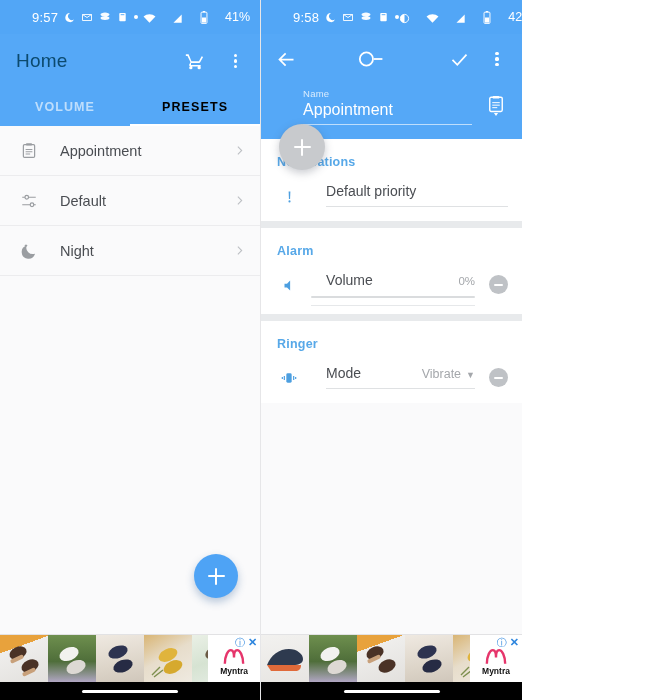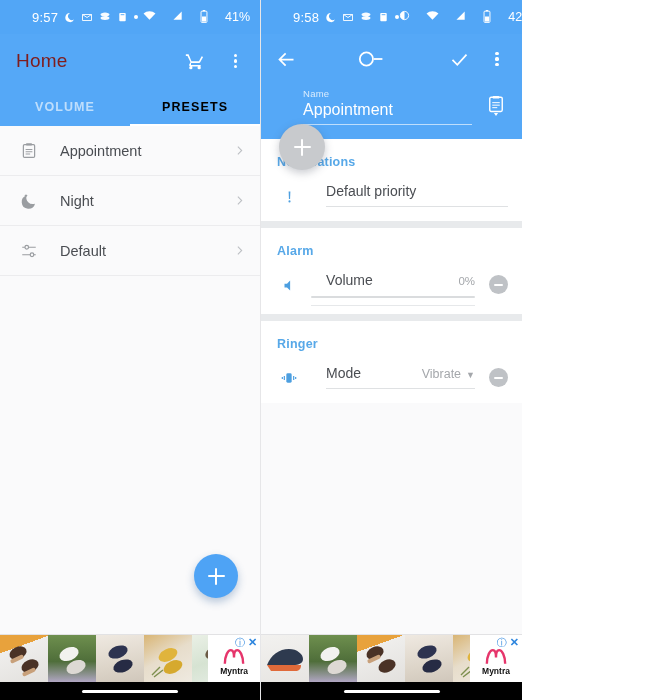--- a/index.html
+++ b/index.html
@@ -24,38 +24,38 @@
     background: #52a6f6;
     display: flex; align-items: center;
     padding: 0 10px;
     color: #ffffff;
     font-size: 12.5px;
     position: relative;
     z-index: 30;
   }
   .sb-left { display: flex; align-items: center; gap: 6px; margin-left: 22px; }
   .sb-time { font-size: 13px; font-weight: 500; letter-spacing: .2px; }
-  .sb-right { margin-left: auto; display: flex; align-items: flex-start; gap: 16px; }
+  .sb-right { margin-left: auto; display: flex; align-items: flex-end; gap: 16px; }
   .sb-batt { font-size: 12.5px; font-weight: 500; margin-left: 1px; }
   .sb-ico { display: inline-flex; align-items: center; justify-content: center; }
   .dot-ico { width: 4px; height: 4px; border-radius: 50%; background: #fff; display:inline-block; }
 
   
   .appbar {
     background: #55a8f7;
     position: relative;
     z-index: 20;
   }
   .appbar-main {
     height: 54px;
     display: flex; align-items: center;
     padding: 0 12px 0 16px;
   }
   .appbar-title {
-    color: #7f1d1d; font-size: 19px; font-weight: 500; letter-spacing: .2px;
+    color: #0c4a6e; font-size: 19px; font-weight: 500; letter-spacing: .2px;
   }
   .appbar-actions { margin-left: auto; display: flex; align-items: center; gap: 14px; }
   .icon-btn {
     width: 26px; height: 26px;
     display: flex; align-items: center; justify-content: center;
     cursor: pointer;
   }
   .kebab { display: flex; flex-direction: column; gap: 2.5px; align-items: center; }
   .kebab i { width: 3.2px; height: 3.2px; background: #fff; border-radius: 50%; display:block; }
 
@@ -339,41 +339,41 @@
         <span class="chev">
           <svg width="13" height="13" viewBox="0 0 24 24">
               <path fill="none" stroke="#bdc0c4" stroke-width="2" d="M9 5l7 7-7 7"></path>
             </svg>
         </span>
       </div>
 
       <div class="preset-row">
         <span class="preset-ico">
           <svg width="18" height="18" viewBox="0 0 24 24">
-              <path fill="#9a9da1" d="M20 15.5A8.5 8.5 0 0 1 9 4.6 9 9 0 1 0 20 15.5z"></path>
-              <path fill="#9a9da1" d="M8 2.5l.7 1.6 1.6.7-1.6.7L8 7.1l-.7-1.6-1.6-.7 1.6-.7z"></path>
-            </svg>
-        </span>
-        <span class="preset-label">Night</span>
+              <path stroke="#9a9da1" stroke-width="1.6" d="M3 7h18M3 17h18"></path>
+              <circle cx="9" cy="7" r="2.4" fill="#fafafb" stroke="#9a9da1" stroke-width="1.6"></circle>
+              <circle cx="16" cy="17" r="2.4" fill="#fafafb" stroke="#9a9da1" stroke-width="1.6"></circle>
+            </svg>
+        </span>
+        <span class="preset-label">Default</span>
         <span class="chev">
           <svg width="13" height="13" viewBox="0 0 24 24">
               <path fill="none" stroke="#bdc0c4" stroke-width="2" d="M9 5l7 7-7 7"></path>
             </svg>
         </span>
       </div>
 
       <div class="preset-row">
         <span class="preset-ico">
           <svg width="18" height="18" viewBox="0 0 24 24">
-              <path stroke="#9a9da1" stroke-width="1.6" d="M3 7h18M3 17h18"></path>
-              <circle cx="9" cy="7" r="2.4" fill="#fafafb" stroke="#9a9da1" stroke-width="1.6"></circle>
-              <circle cx="16" cy="17" r="2.4" fill="#fafafb" stroke="#9a9da1" stroke-width="1.6"></circle>
-            </svg>
-        </span>
-        <span class="preset-label">Default</span>
+              <path fill="#9a9da1" d="M20 15.5A8.5 8.5 0 0 1 9 4.6 9 9 0 1 0 20 15.5z"></path>
+              <path fill="#9a9da1" d="M8 2.5l.7 1.6 1.6.7-1.6.7L8 7.1l-.7-1.6-1.6-.7 1.6-.7z"></path>
+            </svg>
+        </span>
+        <span class="preset-label">Night</span>
         <span class="chev">
           <svg width="13" height="13" viewBox="0 0 24 24">
               <path fill="none" stroke="#bdc0c4" stroke-width="2" d="M9 5l7 7-7 7"></path>
             </svg>
         </span>
       </div>
 
 
     </div>
 

